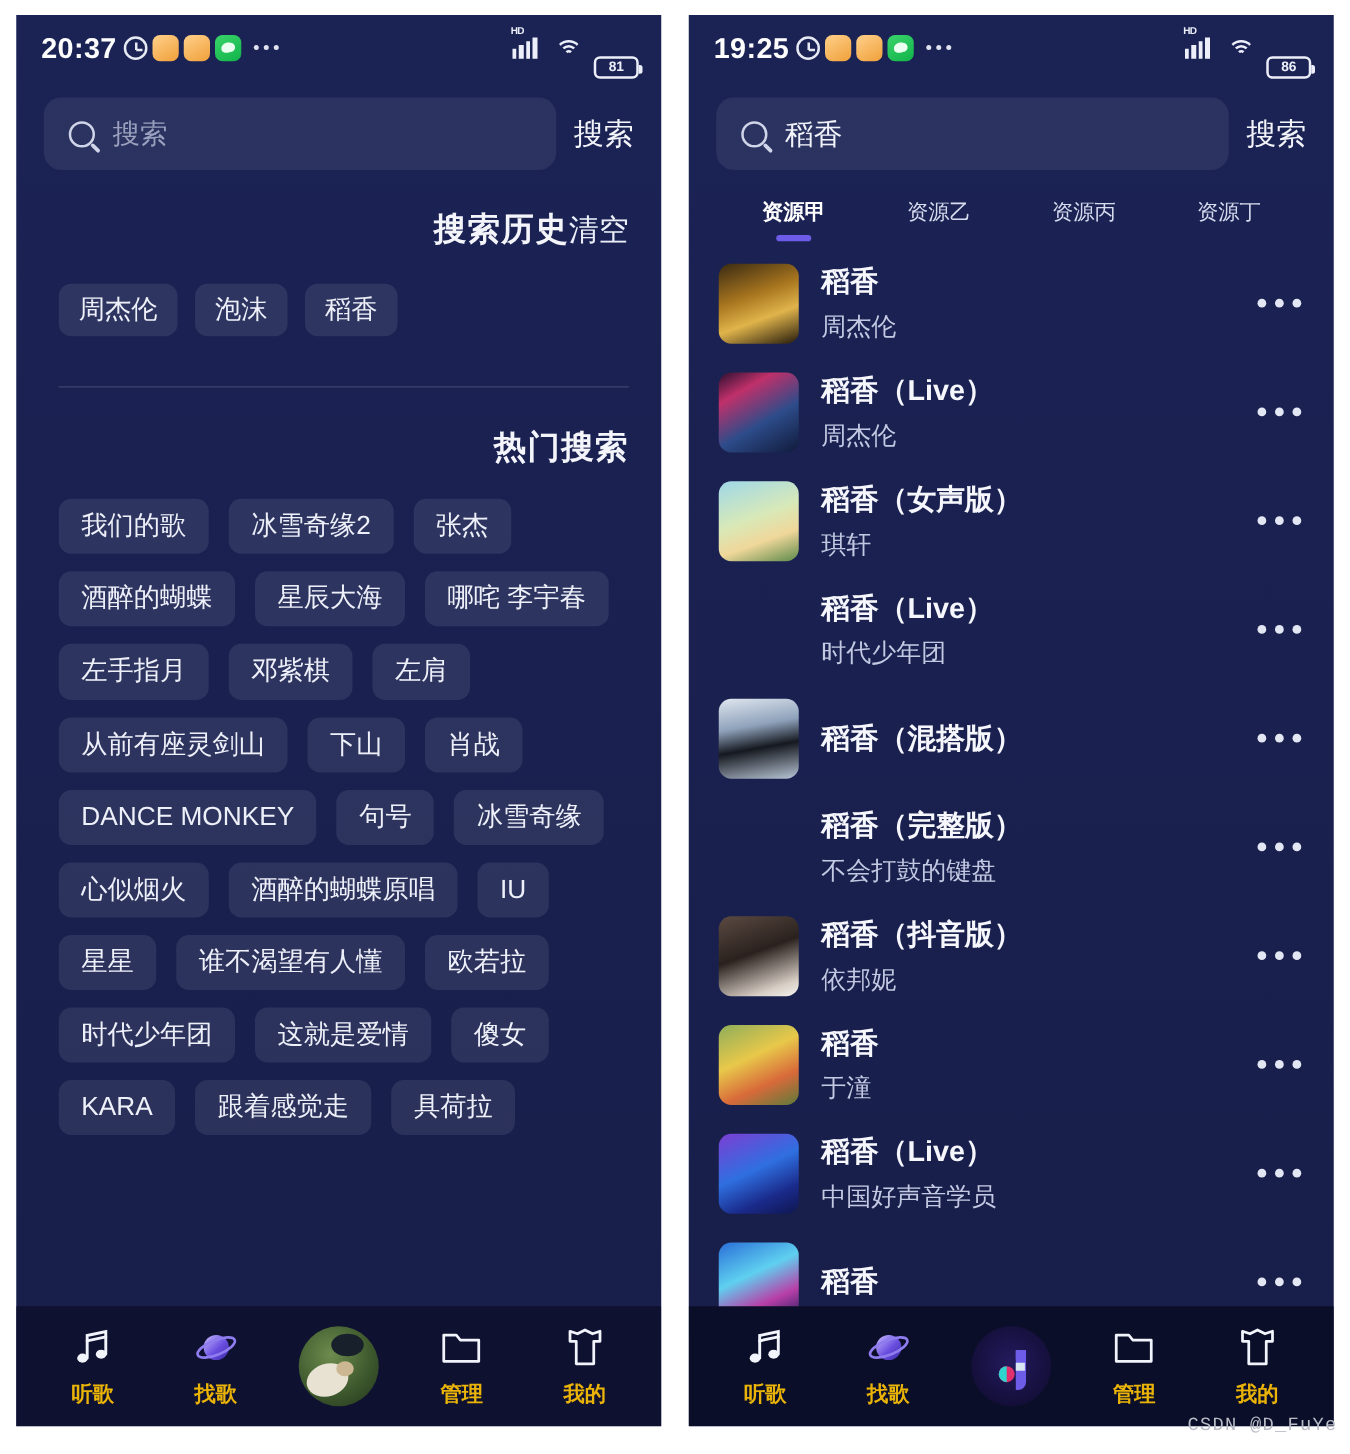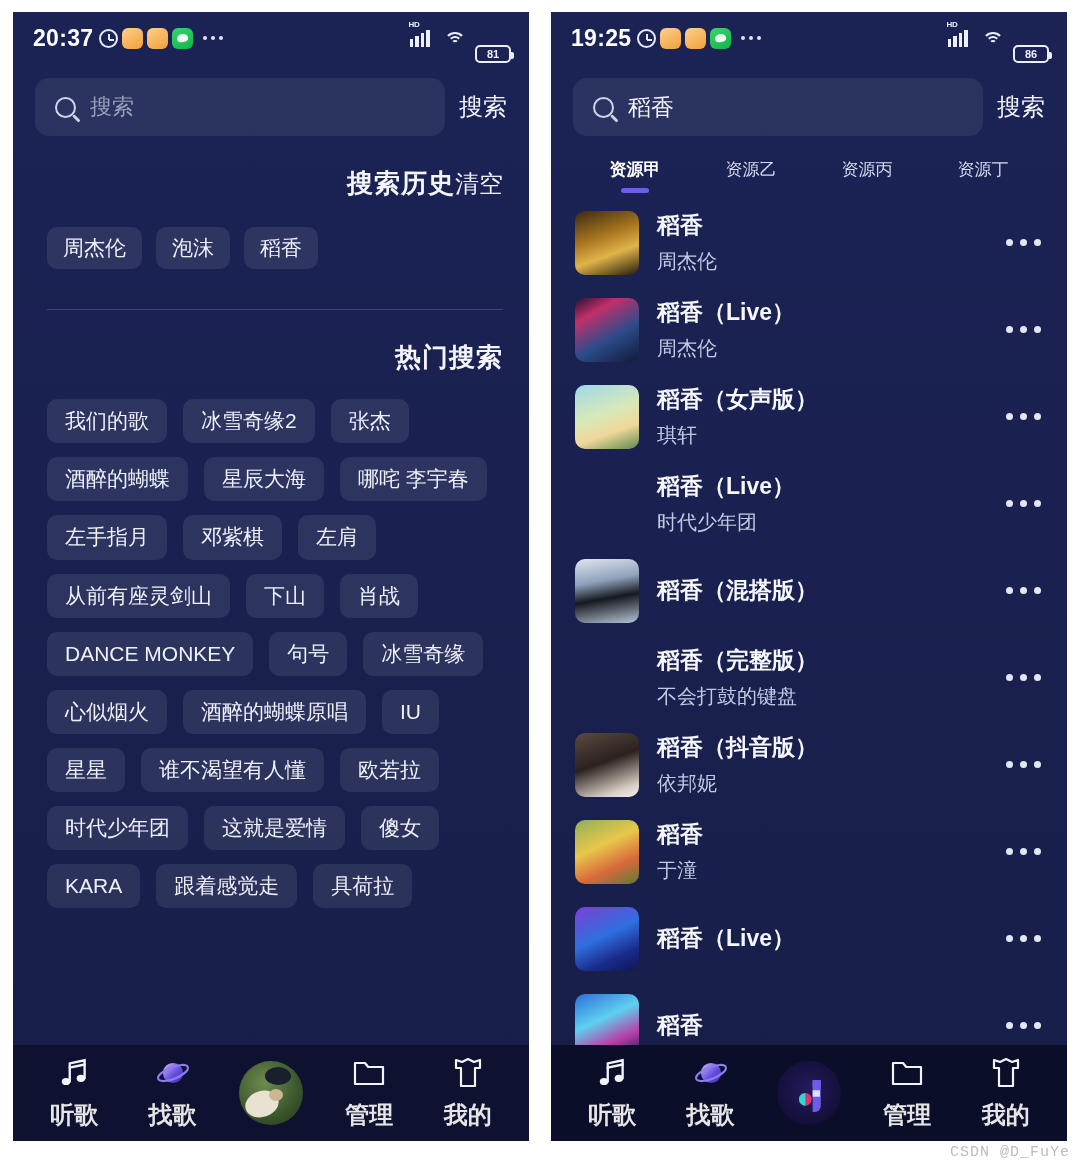--- a/index.html
+++ b/index.html
@@ -193,21 +193,21 @@
     position:absolute; left:0; right:0; bottom:0; height: 96px;
     background: #0e1130;
     display:flex; align-items:center; justify-content:space-around;
     padding: 0 12px;
   }
   #phone-right .bottomnav { background:#0b0e28; }
   .nav-item {
     display:flex; flex-direction:column; align-items:center; gap:8px;
     width: 90px;
   }
-  .nav-label { font-size: 24px; color: #e5e5e5; font-weight: 600; }
+  .nav-label { font-size: 17px; color: #eab308; font-weight: 600; }
   .nav-ico { height: 36px; display:flex; align-items:center; justify-content:center;}
 
   .ico-music { width:34px;height:34px;}
   .ico-planet { width:34px;height:34px;}
   .ico-folder { width:34px;height:30px;}
   .ico-shirt { width:34px;height:32px;}
 
   .center-avatar {
     width: 64px; height: 64px; border-radius: 50%;
     overflow:hidden; position: relative;
@@ -227,21 +227,21 @@
   }
   .center-logo {
     width: 64px; height: 64px; border-radius: 50%;
     background: radial-gradient(circle at 50% 45%, #241a5e 0%, #140f3a 70%, #0b0a24 100%);
     position: relative; overflow:hidden;
     display:flex; align-items:center; justify-content:center;
   }
 
   
   .watermark {
-    position:absolute; right: 10px; bottom: 2px;
+    position:absolute; right: 10px; bottom: 14px;
     font-family: "Liberation Mono", "DejaVu Sans Mono", monospace;
     font-size: 15px; color: #b9bcc6; letter-spacing: 1px;
   }
 </style>
 </head>
 <body>
 
 <div id="root">
 
   <div class="phone" id="phone-left">
@@ -533,20 +533,21 @@
           <div class="more">
             <i></i>
             <i></i>
             <i></i>
           </div>
         </div>
         <div class="song">
           <div class="thumb" style="background: linear-gradient(155deg, rgb(124, 63, 212) 0%, rgb(47, 111, 224) 45%, rgb(26, 42, 138) 75%, rgb(14, 22, 80) 100%);"></div>
           <div class="song-meta">
             <div class="song-title">稻香（Live）</div>
+            <div class="song-artist">中国好声音学员</div>
           </div>
           <div class="more">
             <i></i>
             <i></i>
             <i></i>
           </div>
         </div>
         <div class="song">
           <div class="thumb" style="background: linear-gradient(155deg, rgb(42, 111, 216) 0%, rgb(95, 208, 240) 40%, rgb(184, 63, 168) 70%, rgb(18, 26, 85) 100%);"></div>
           <div class="song-meta">

